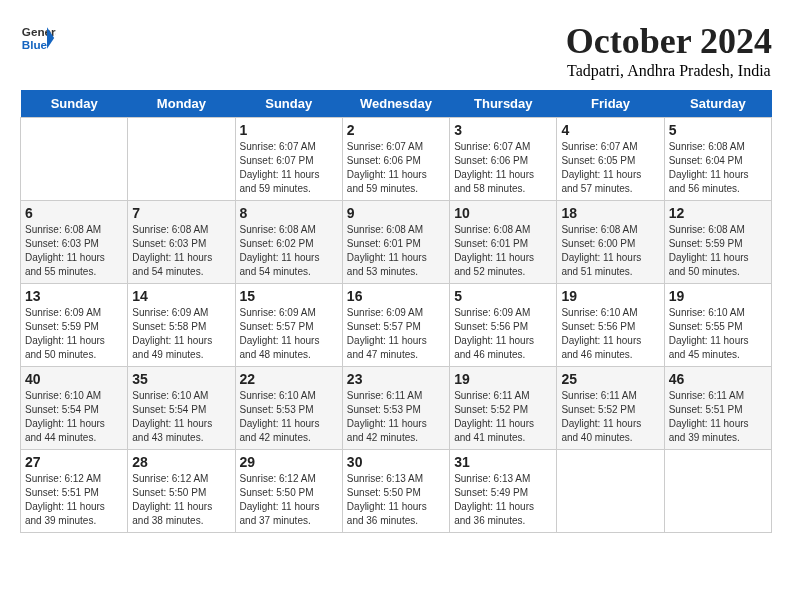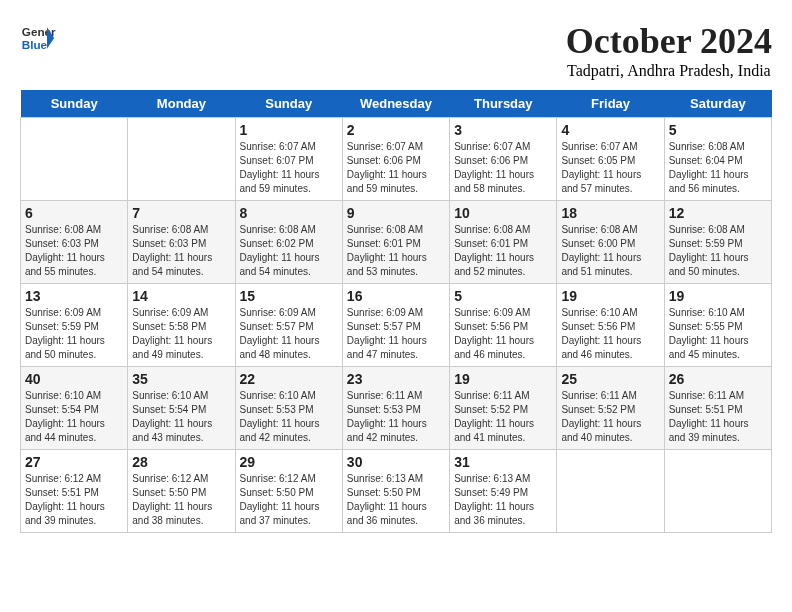--- a/index.html
+++ b/index.html
@@ -286,21 +286,21 @@
 and 41 minutes.</div>
         </td>
         <td>
           <span class="day-number">25</span>
           <div class="day-info">Sunrise: 6:11 AM
 Sunset: 5:52 PM
 Daylight: 11 hours
 and 40 minutes.</div>
         </td>
         <td>
-          <span class="day-number">26</span>
+          <span class="day-number">46</span>
           <div class="day-info">Sunrise: 6:11 AM
 Sunset: 5:51 PM
 Daylight: 11 hours
 and 39 minutes.</div>
         </td>
       </tr>
       <tr>
         <td>
           <span class="day-number">27</span>
           <div class="day-info">Sunrise: 6:12 AM

